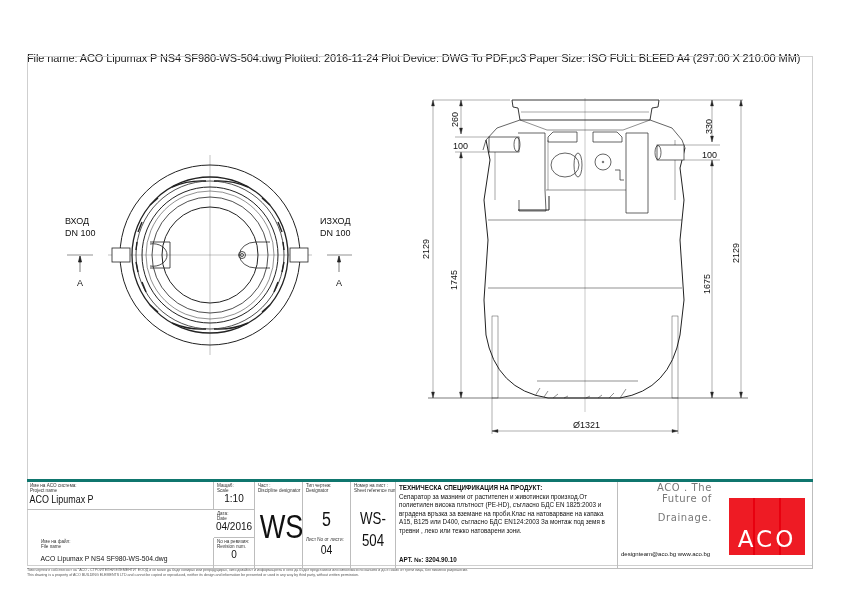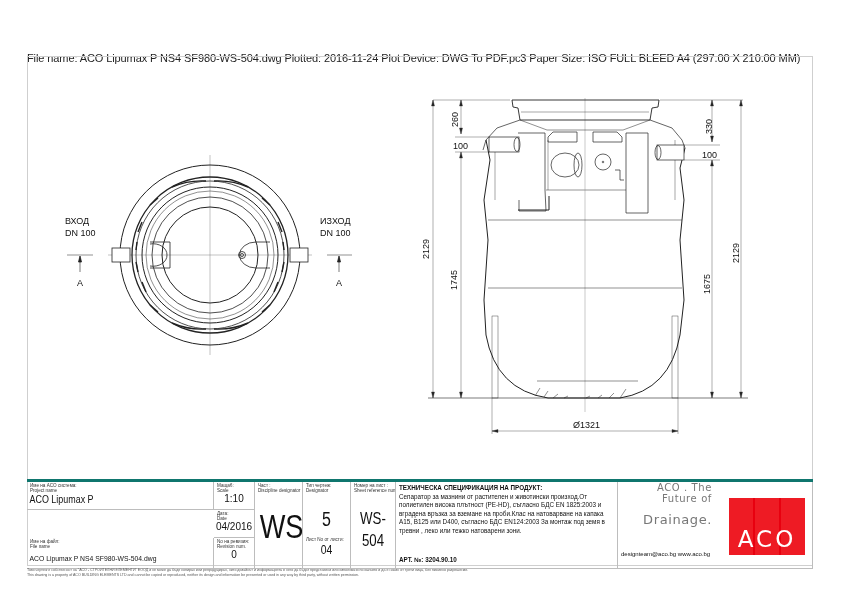--- a/index.html
+++ b/index.html
@@ -13,21 +13,21 @@
   .val { font-family:"Liberation Sans Narrow","Liberation Sans", sans-serif; font-size:10.5px; padding-left:3px; white-space:nowrap; transform:scaleX(0.85); transform-origin:left; }
   .val-s { font-size:8px; padding-left:3px; white-space:nowrap; transform:scaleX(0.85); transform-origin:left; }
   .centerval { text-align:center; font-size:10px; }
   .big { text-align:center; font-size:34px; line-height:34px; transform:scaleX(0.8); }
   .med { text-align:center; font-size:20px; line-height:22px; transform:scaleX(0.8); }
   .spec { position:absolute; left:369px; top:0; width:222px; height:87px; padding:2px 3px; box-sizing:border-box; font-size:6.3px; line-height:8.6px; border-right:1px solid #bdbdbd; }
   .spec .t { font-weight:bold; }
   .spec .art { position:absolute; left:3px; bottom:3px; font-weight:bold; }
   .brand { position:absolute; left:591px; top:0; width:195px; height:87px; border-right:1px solid #bdbdbd; box-sizing:border-box; }
   .tag1 { position:absolute; right:100px; top:0; font-size:10px; color:#777; letter-spacing:0.6px; text-align:right; font-family:"DejaVu Sans", sans-serif; }
-  .tag2 { position:absolute; right:100px; top:30px; font-size:13px; color:#777; letter-spacing:0.6px; font-family:"DejaVu Sans", sans-serif; }
+  .tag2 { position:absolute; right:100px; top:30px; font-size:10px; color:#777; letter-spacing:0.6px; font-family:"DejaVu Sans", sans-serif; }
   .contact { position:absolute; left:3px; top:69px; font-size:6px; white-space:nowrap; }
   .logo { position:absolute; left:111px; top:16px; width:76px; height:57px; background:#e8000f; }
   .logo .bar { position:absolute; top:0; width:24px; height:57px; background:#ee1b24; }
   .logo .bar.b1 { left:0; } .logo .bar.b2 { left:26px; } .logo .bar.b3 { left:52px; }
   .logo .txt { position:absolute; left:0; bottom:3px; width:76px; text-align:center; color:#fff; font-size:23px; letter-spacing:3px; font-family:"DejaVu Sans", sans-serif;margin-top:44px; }
   .foot { position:absolute; left:27px; top:568px; font-size:3.6px; line-height:4.6px; color:#555; white-space:nowrap; }
   .dimtxt { font-family:"Liberation Sans", sans-serif; font-size:9px; fill:#111; }
   .ltxt { font-family:"Liberation Sans", sans-serif; font-size:9px; fill:#111; }
 </style>
 </head>
@@ -193,21 +193,21 @@
   <text class="dimtxt" x="573" y="428">Ø1321</text>
 </svg>
 
 <div class="tb">
 
   <div class="cell" style="left:0;top:0;width:187px;height:28px;">
     <div class="lbl">Име на ACO система:</div>
     <div class="lbl" style="padding-top:0">Project name</div>
     <div class="val">ACO Lipumax P</div>
   </div>
-  <div class="cell" style="left:0;top:56px;width:187px;height:31px;">
+  <div class="cell" style="left:0;top:56px;width:187px;height:31px;padding-left:11px;">
     <div class="lbl">Име на файл:</div>
     <div class="lbl" style="padding-top:0">File name</div>
     <div class="val-s" style="padding-top:5px">ACO Lipumax P NS4 SF980-WS-504.dwg</div>
   </div>
 
   <div class="cell" style="left:187px;top:0;width:41px;height:28px;">
     <div class="lbl">Мащаб:</div>
     <div class="lbl" style="padding-top:0">Scale</div>
     <div class="centerval">1:10</div>
   </div>

